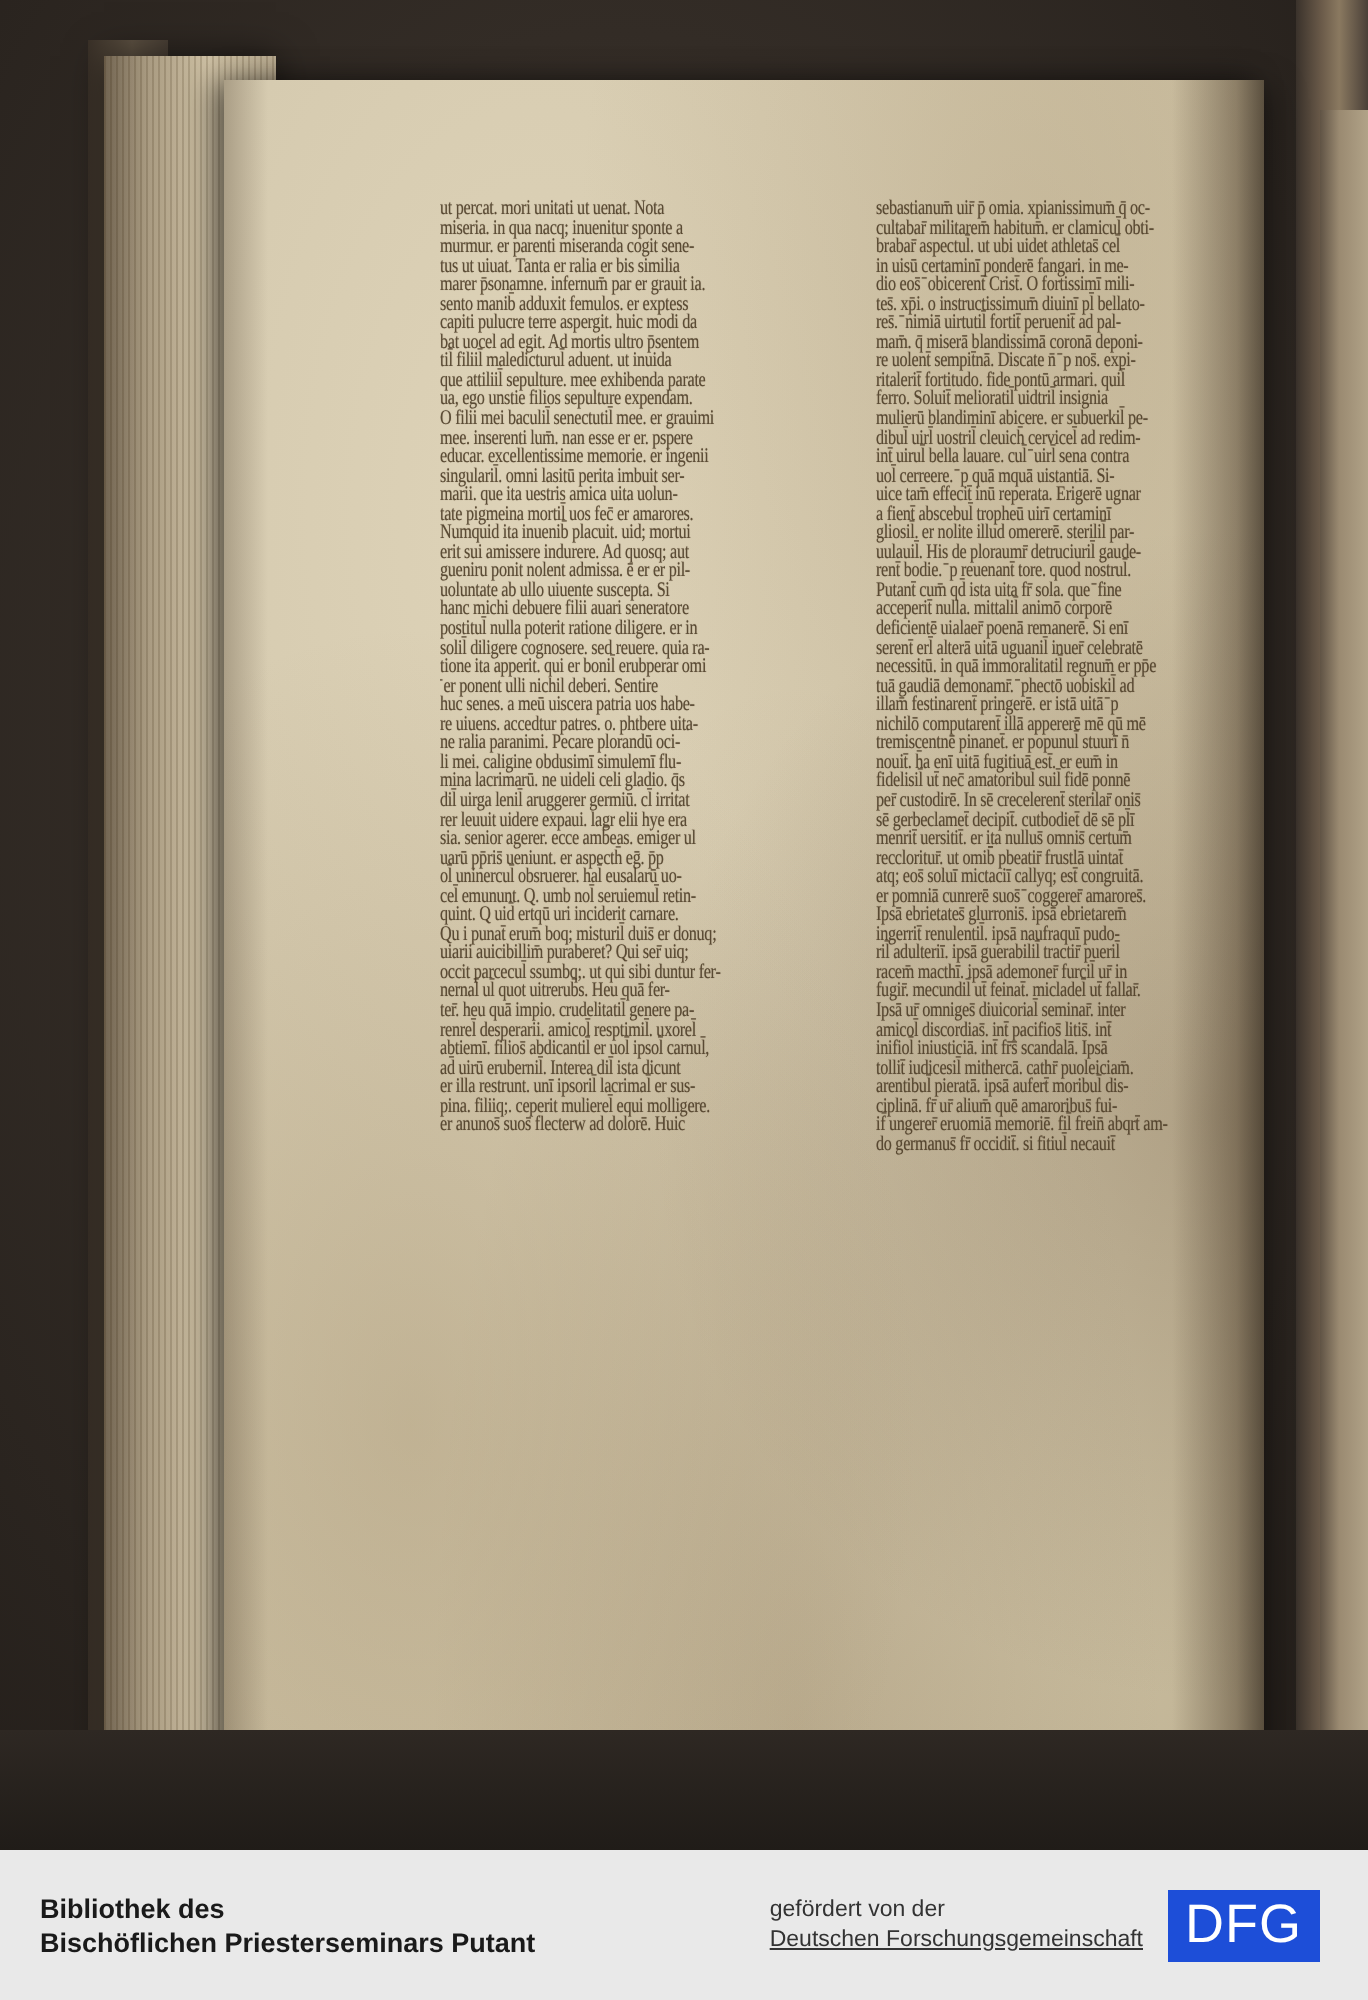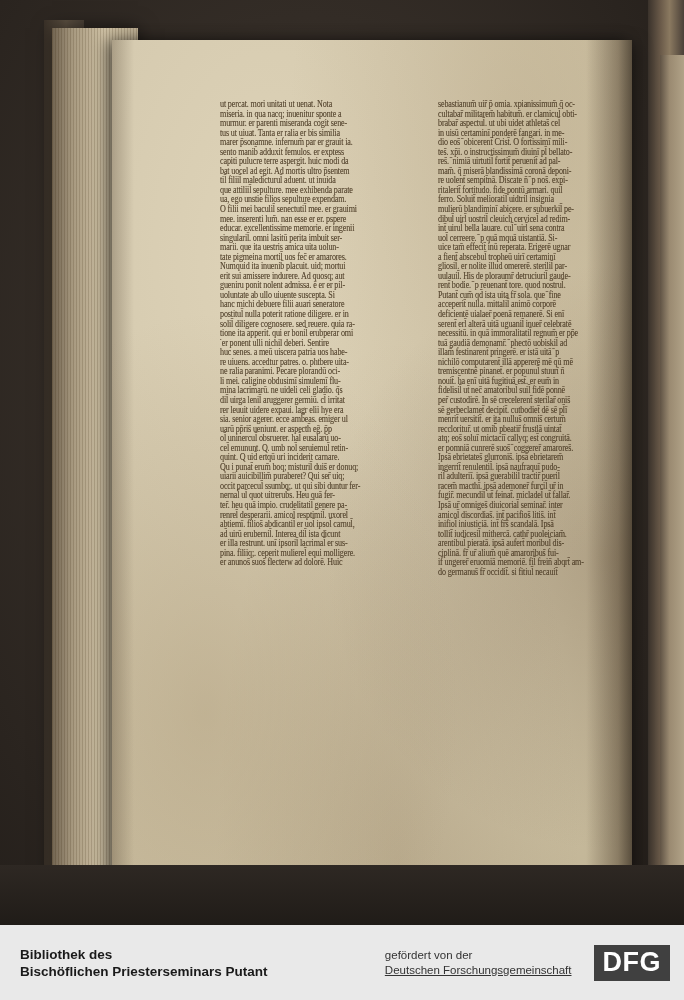--- a/index.html
+++ b/index.html
@@ -148,48 +148,48 @@
   
   .footer {
     position: absolute;
     left: 0; bottom: 0;
     width: 684px; height: 75px;
     background: #e9e9e9;
     display: flex;
     align-items: center;
     justify-content: space-between;
     box-sizing: border-box;
-    padding: 0 14px 0 20px;
+    padding: 0 24px 0 20px;
   }
   .footer-left {
     font-family: "Liberation Sans", sans-serif;
     font-size: 13.5px;
     line-height: 17px;
     color: #1a1a1a;
     font-weight: 600;
   }
   .footer-right {
     display: flex;
     align-items: center;
-    gap: 22px;
+    gap: 12px;
   }
   .funder-text {
     font-family: "Liberation Sans", sans-serif;
     font-size: 11.5px;
     line-height: 14.5px;
     color: #333;
     text-align: left;
   }
   .funder-text .l1 { display: block; }
   .funder-text .l2 { display: block; text-decoration: underline; }
   .dfg-logo {
-    background: #404040;
+    background: #1d4ed8;
     color: #fff;
     font-family: "Liberation Sans", sans-serif;
-    font-weight: 700;
+    font-weight: 400;
     font-size: 27px;
     letter-spacing: 0.5px;
     padding: 4px 9px 5px 9px;
     line-height: 1;
   }
 </style>
 </head>
 <body>
 
 <div class="page">

